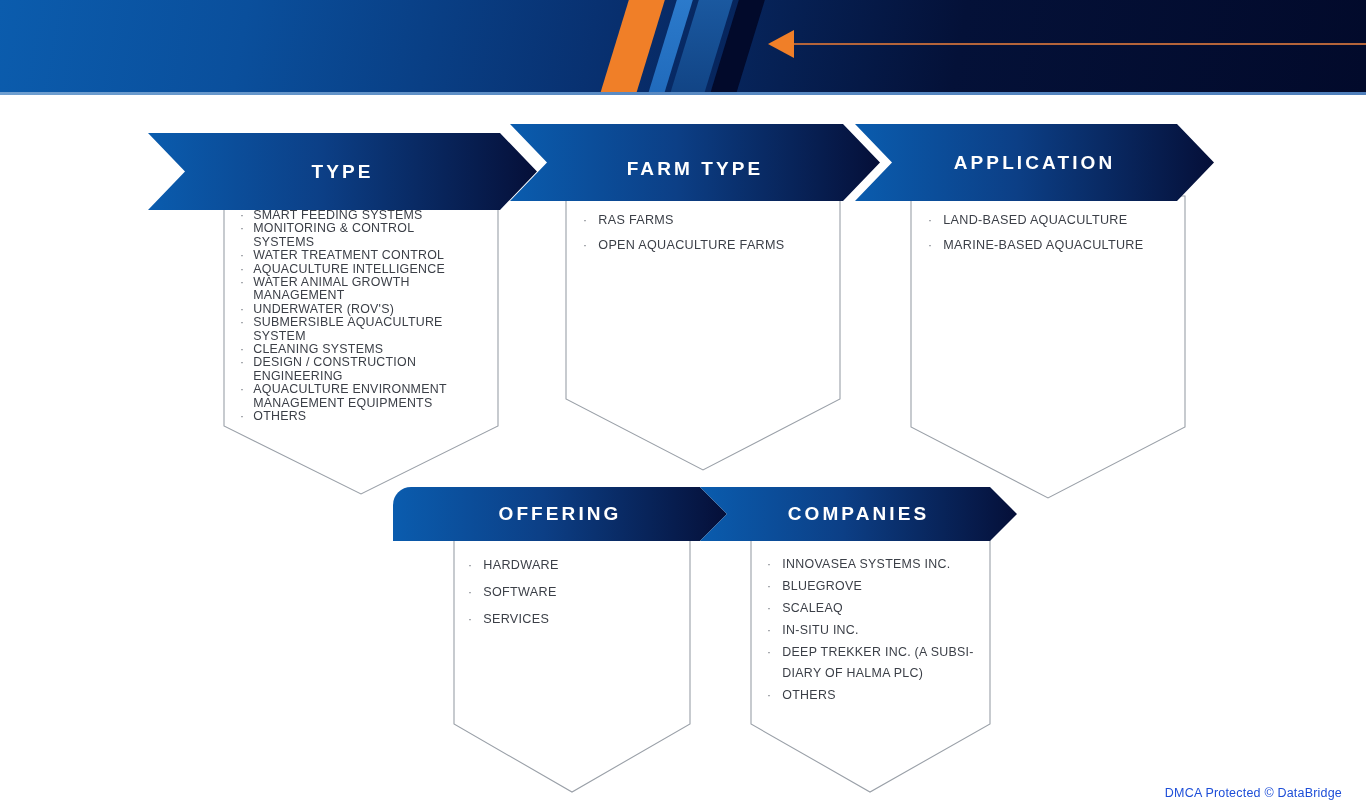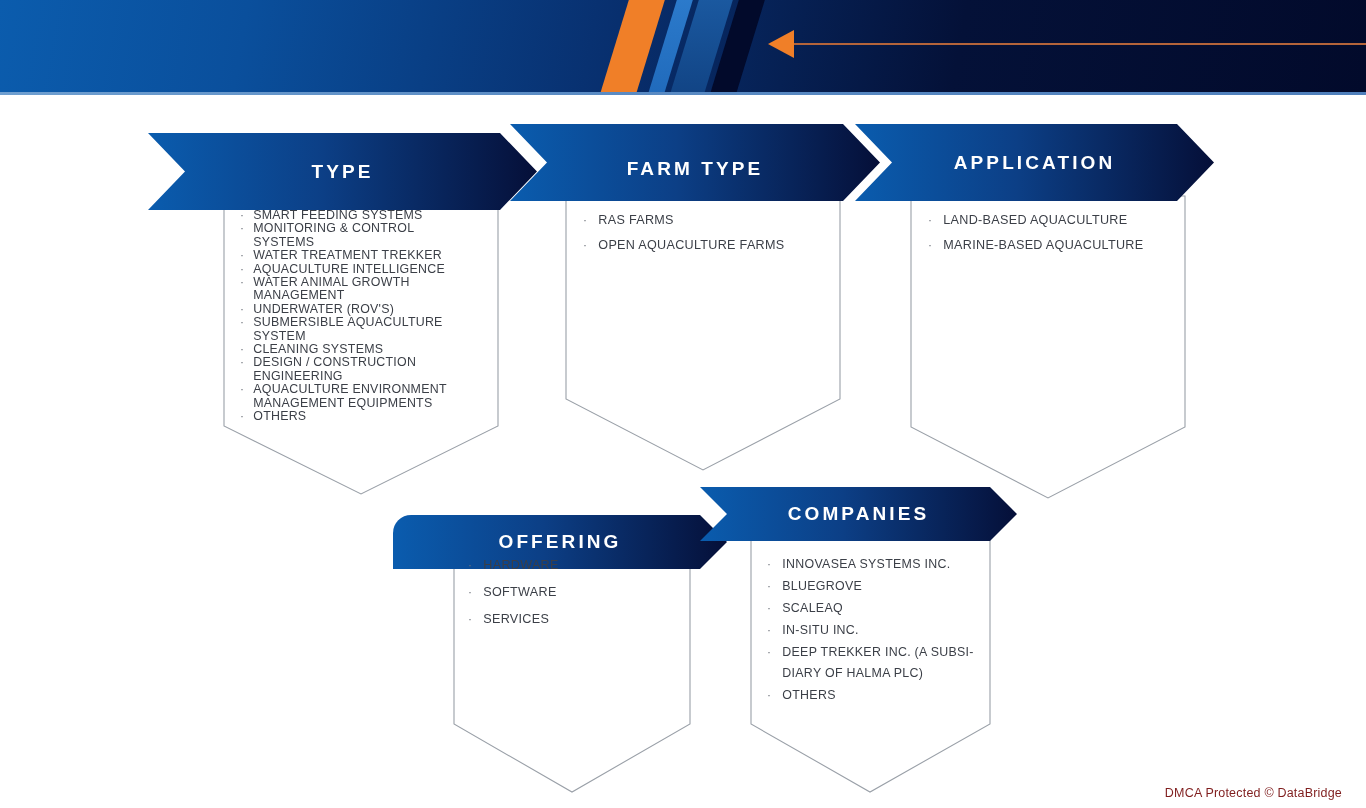--- a/index.html
+++ b/index.html
@@ -160,21 +160,21 @@
   }
   .list-companies .li { margin-bottom: 1px; }
   .list-companies .bullet { margin-right: 11px; font-size: 12px; }
 
   
   .footer {
     position: absolute;
     right: 24px;
     bottom: 8px;
     font-size: 12.5px;
-    color: #7f1d1d;
+    color: #1d4ed8;
     letter-spacing: 0.2px;
     white-space: nowrap;
   }
 </style>
 </head>
 <body>
 
 <div class="header">
   <div class="stripe stripe-orange"></div>
   <div class="stripe stripe-blue-bright"></div>
@@ -250,21 +250,21 @@
         <stop offset="0" stop-color="#0a5cae"></stop>
         <stop offset="0.45" stop-color="#0c3f86"></stop>
         <stop offset="1" stop-color="#050f38"></stop>
       </linearGradient>
     </defs>
     <path d="M0 0 L322 0 L359 38.5 L322 77 L0 77 L37 38.5 Z" fill="url(#gradApp)"></path>
   </svg>
   <span class="chev-label">APPLICATION</span>
 </div>
 
-<div class="chev" style="left:393px; top:487px; width:334px; height:54px;margin-top:28px;">
+<div class="chev" style="left:393px; top:487px; width:334px; height:54px;">
   <svg width="334" height="54" viewBox="0 0 334 54">
     <defs>
       <linearGradient id="gradOff" x1="0" y1="0" x2="1" y2="0">
         <stop offset="0" stop-color="#0a5cae"></stop>
         <stop offset="0.45" stop-color="#0c3f86"></stop>
         <stop offset="1" stop-color="#050f38"></stop>
       </linearGradient>
     </defs>
     <path d="M18 0 L307 0 L334 27 L307 54 L0 54 L0 18 A18 18 0 0 1 18 0 Z" fill="url(#gradOff)"></path>
   </svg>
@@ -289,21 +289,21 @@
   <div class="li">
       <span class="bullet">·</span>
       <span class="txt">SMART FEEDING SYSTEMS</span>
     </div>
   <div class="li">
       <span class="bullet">·</span>
       <span class="txt">MONITORING &amp; CONTROL SYSTEMS</span>
     </div>
   <div class="li">
       <span class="bullet">·</span>
-      <span class="txt">WATER TREATMENT TREKKER</span>
+      <span class="txt">WATER TREATMENT CONTROL</span>
     </div>
   <div class="li">
       <span class="bullet">·</span>
       <span class="txt">AQUACULTURE INTELLIGENCE</span>
     </div>
   <div class="li">
       <span class="bullet">·</span>
       <span class="txt">WATER ANIMAL GROWTH MANAGEMENT</span>
     </div>
   <div class="li">

